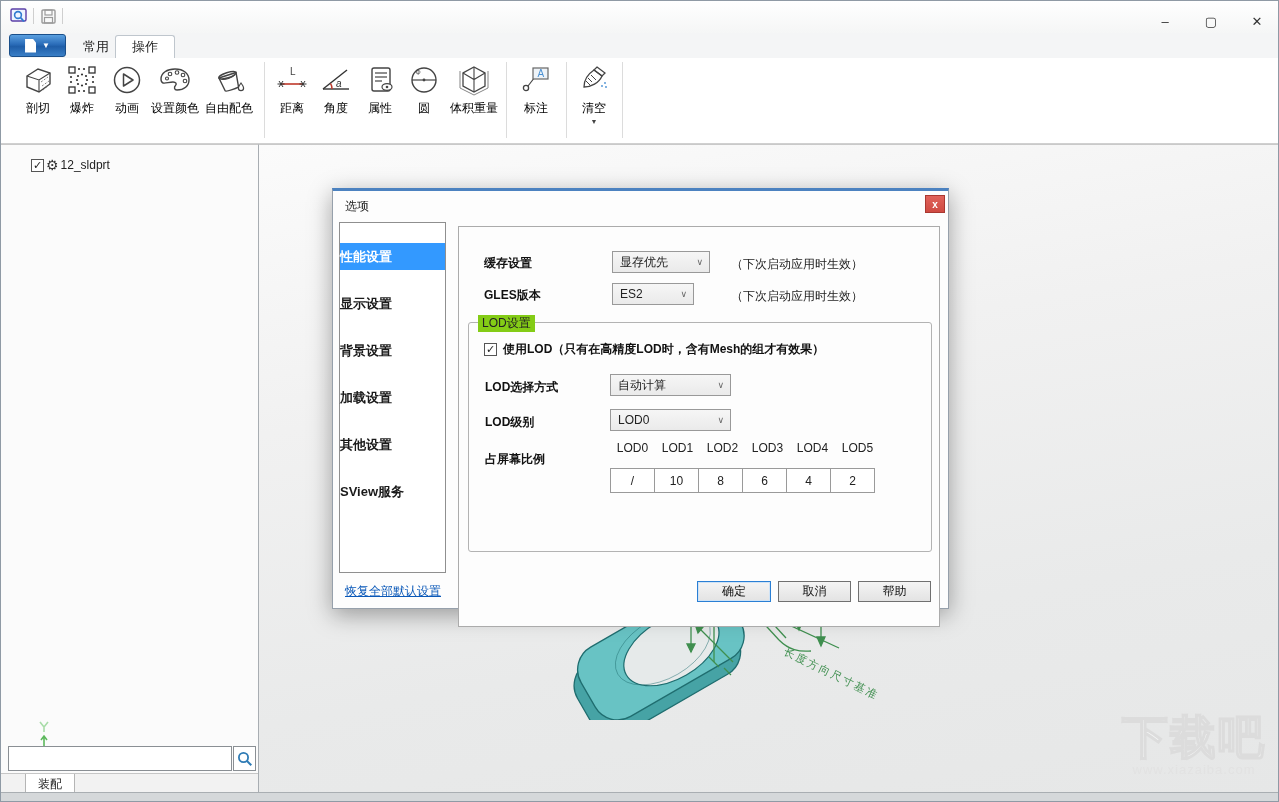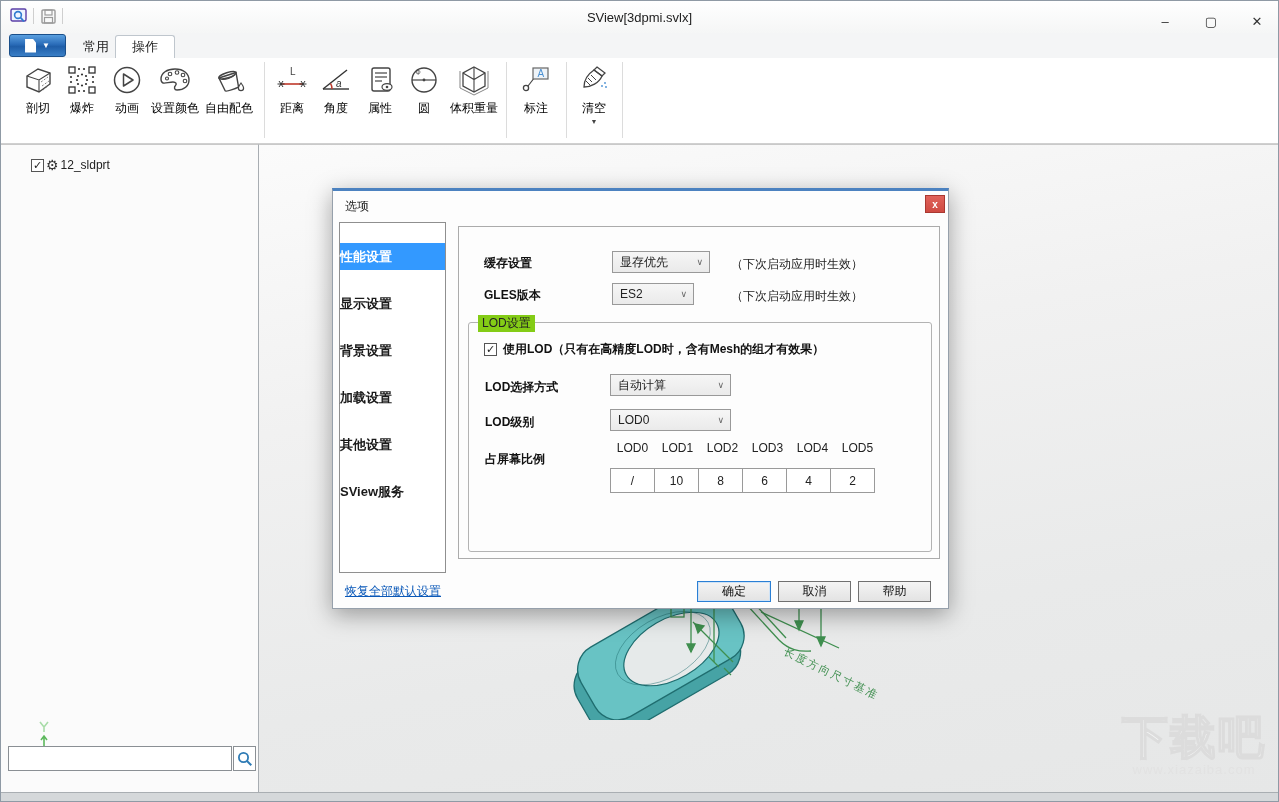--- a/index.html
+++ b/index.html
@@ -61,21 +61,21 @@
 
   
   .dialog { position:absolute; left:331px; top:187px; width:617px; height:421px; background:#fdfdfd;
     border:1px solid #96a0ab; border-top:3px solid #4c82c0; box-shadow:0 6px 22px rgba(0,0,0,0.35); }
   .dlg-title { position:absolute; left:12px; top:7px; font-size:12px; color:#222; }
   .dlg-close { position:absolute; right:3px; top:4px; width:20px; height:18px; background:linear-gradient(#e0625a,#cf4a42);
     border:1px solid #a93831; color:#fff; font-size:10px; font-weight:bold; display:flex; align-items:center; justify-content:center; cursor:default; }
   .dlg-tabs { position:absolute; left:6px; top:31px; width:107px; height:351px; background:#fff; border:1px solid #8f8f8f; }
   .dlg-tab { height:27px; line-height:27px; font-size:13px; font-weight:bold; color:#1a1a1a; cursor:default;margin-top:20px; }
   .dlg-tab.sel { background:#3399ff; color:#fff; }
-  .dlg-content { position:absolute; left:125px; top:35px; width:482px; height:333px; background:#fdfdfd; border:1px solid #ababab; }
+  .dlg-content { position:absolute; left:125px; top:35px; width:482px; height:401px; background:#fdfdfd; border:1px solid #ababab; }
   .frow-label { position:absolute; font-size:12px; font-weight:bold; color:#111; white-space:nowrap; }
   .fnote { position:absolute; font-size:12px; color:#222; white-space:nowrap; }
   .select { position:absolute; height:22px; border:1px solid #999; background:linear-gradient(#f6f6f6,#eaeaea); display:flex; align-items:center; }
   .select .val { font-size:12px; color:#222; padding-left:7px; flex:1; white-space:nowrap; }
   .select .arr { font-size:9px; color:#666; padding-right:6px; }
   .groupbox { position:absolute; left:9px; top:95px; width:464px; height:230px; border:1px solid #b3b3b3; border-radius:3px; }
   .groupbox-label { position:absolute; left:9px; top:-8px; background:#84cc16; padding:0 4px; font-size:12px; color:#222; }
   .chk-row { position:absolute; left:15px; top:18px; display:flex; align-items:center; gap:6px; }
   .chk-label { font-size:12px; font-weight:bold; color:#111; }
   .lod-headers { position:absolute; left:141px; top:118px; display:flex; }
@@ -109,21 +109,20 @@
       <span class="sep"></span>
       <span class="qicon">
         <svg width="17" height="17" viewBox="0 0 17 17">
           <rect x="2" y="2" width="13" height="13" rx="1" fill="none" stroke="#9b9b9b" stroke-width="1.4"></rect>
           <rect x="5" y="2" width="7" height="5" fill="none" stroke="#9b9b9b" stroke-width="1.2"></rect>
           <rect x="4.5" y="9.5" width="8" height="5.5" fill="none" stroke="#9b9b9b" stroke-width="1.2"></rect>
         </svg>
       </span>
       <span class="sep"></span>
     </div>
-    <div class="win-title">SView[3dpmi.svlx]</div>
     <div class="win-controls">
       <span class="wc-btn">–</span>
       <span class="wc-btn">▢</span>
       <span class="wc-btn">✕</span>
     </div>
   </div>
   <div class="help-top">
     <span class="qmark">?</span>
     <span>帮助</span>
   </div>
@@ -339,20 +338,23 @@
     <div class="search-wrap">
       <input class="search-input" type="text" value="" style="">
       <span class="search-btn">
         <svg width="16" height="16" viewBox="0 0 16 16">
           <circle cx="6.5" cy="6.5" r="4.6" fill="none" stroke="#2e7bb5" stroke-width="1.8"></circle>
           <line x1="10" y1="10" x2="14.3" y2="14.3" stroke="#2e7bb5" stroke-width="2"></line>
         </svg>
       </span>
     </div>
 
+    <div class="panel-tabs">
+      <div class="panel-tab">装配</div>
+    </div>
   </div>
 
   <div class="viewport">
     <svg class="model-svg" width="460" height="120" viewBox="0 0 460 120">
 
       <g transform="rotate(-30 140 55)">
         <rect x="46" y="25" width="168" height="80" rx="26" fill="#46a3a5" stroke="#1f6d6f" stroke-width="1.3"></rect>
         <rect x="57" y="13" width="168" height="80" rx="26" fill="#68c3c4" stroke="#1f6d6f" stroke-width="1.3"></rect>
         <ellipse cx="152" cy="55" rx="52" ry="30" fill="#e6eaea" stroke="#1f6d6f" stroke-width="1.2"></ellipse>
         <ellipse cx="145" cy="50" rx="52" ry="30" fill="none" stroke="#1f6d6f" stroke-width="0.8" opacity="0.55"></ellipse>

